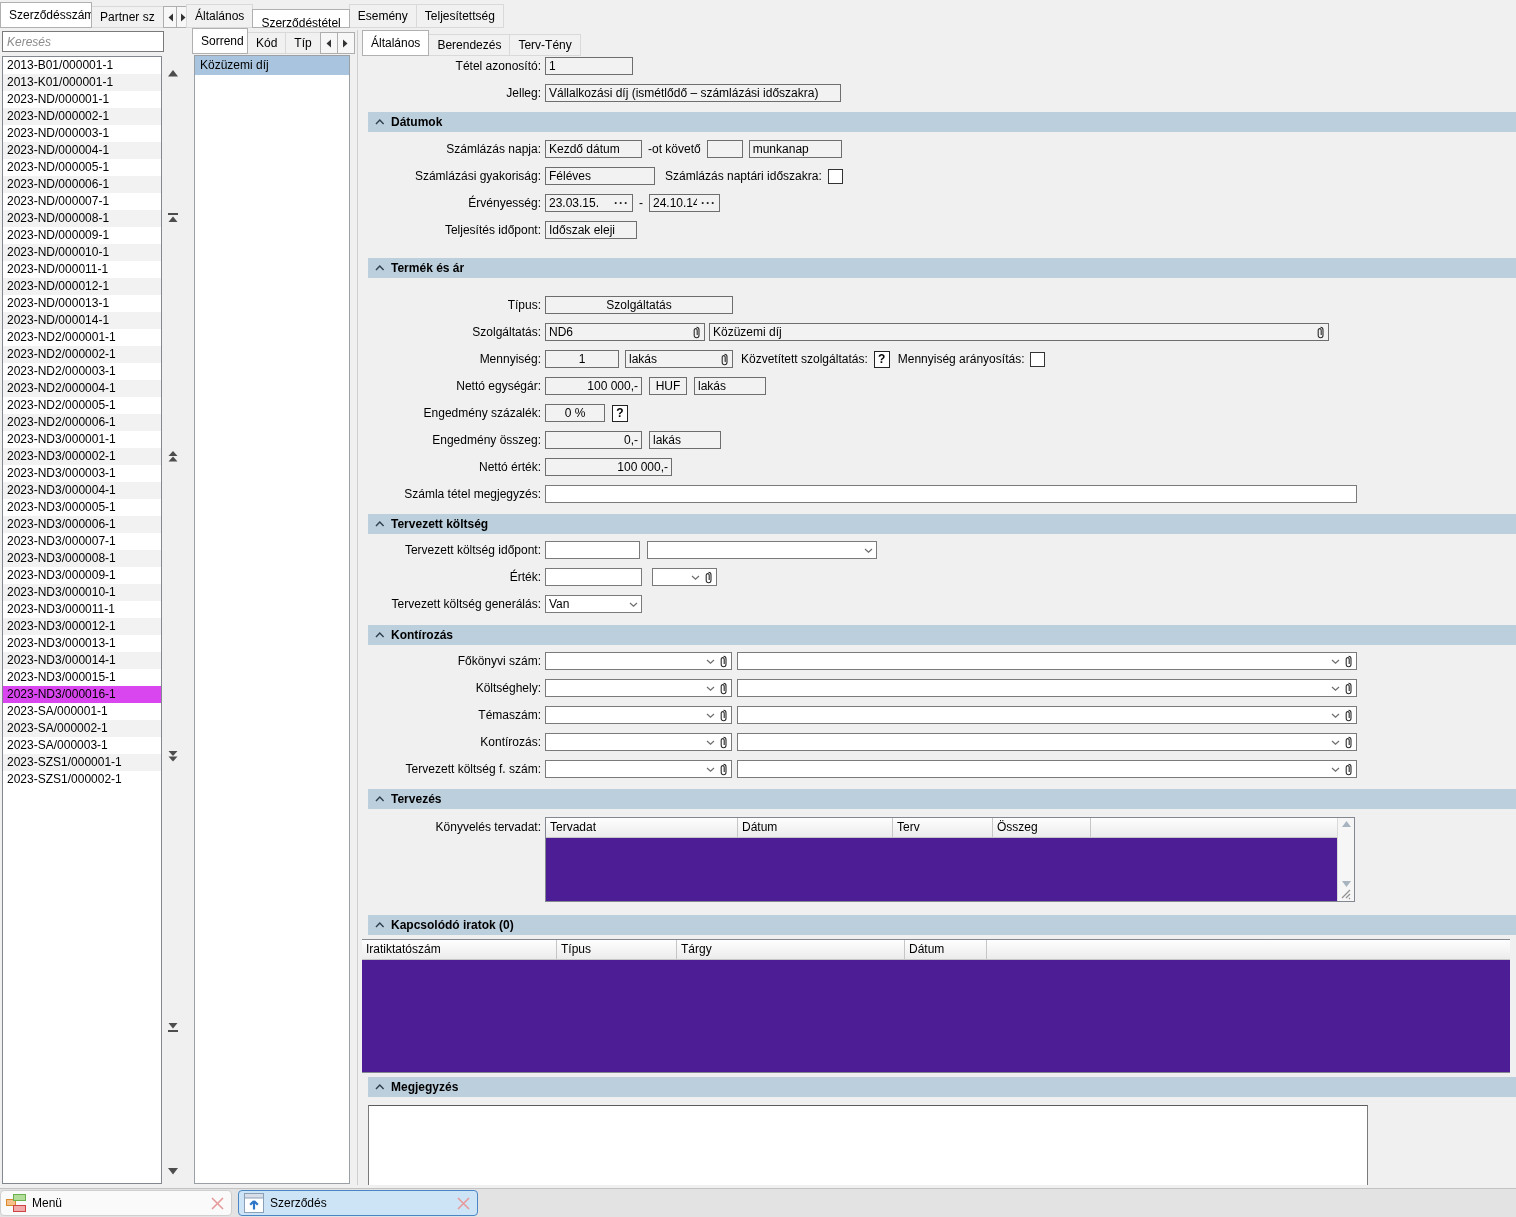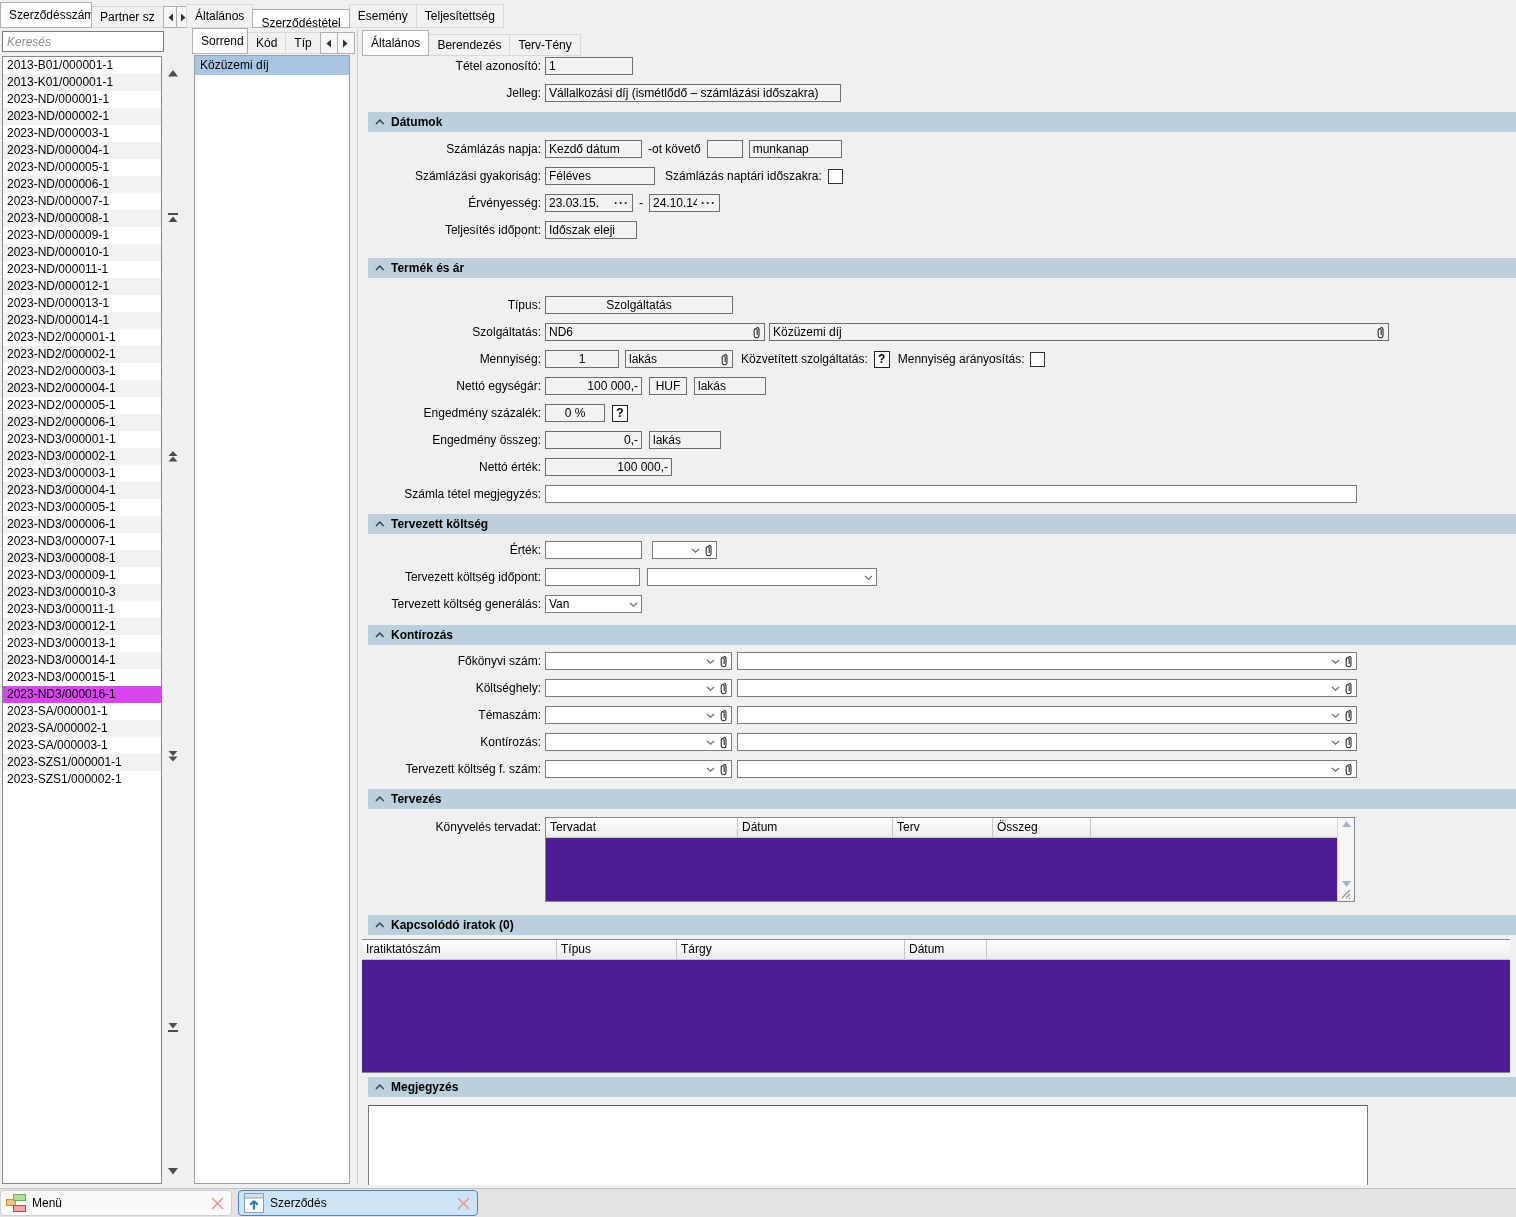--- a/index.html
+++ b/index.html
@@ -202,21 +202,21 @@
         <div class="lrow"><span>2023-ND2/000006-1</span></div>
         <div class="lrow"><span>2023-ND3/000001-1</span></div>
         <div class="lrow"><span>2023-ND3/000002-1</span></div>
         <div class="lrow"><span>2023-ND3/000003-1</span></div>
         <div class="lrow"><span>2023-ND3/000004-1</span></div>
         <div class="lrow"><span>2023-ND3/000005-1</span></div>
         <div class="lrow"><span>2023-ND3/000006-1</span></div>
         <div class="lrow"><span>2023-ND3/000007-1</span></div>
         <div class="lrow"><span>2023-ND3/000008-1</span></div>
         <div class="lrow"><span>2023-ND3/000009-1</span></div>
-        <div class="lrow"><span>2023-ND3/000010-3</span></div>
+        <div class="lrow"><span>2023-ND3/000010-1</span></div>
         <div class="lrow"><span>2023-ND3/000011-1</span></div>
         <div class="lrow"><span>2023-ND3/000012-1</span></div>
         <div class="lrow"><span>2023-ND3/000013-1</span></div>
         <div class="lrow"><span>2023-ND3/000014-1</span></div>
         <div class="lrow"><span>2023-ND3/000015-1</span></div>
         <div class="lrow selected"><span>2023-ND3/000016-1</span></div>
         <div class="lrow"><span>2023-SA/000001-1</span></div>
         <div class="lrow"><span>2023-SA/000002-1</span></div>
         <div class="lrow"><span>2023-SA/000003-1</span></div>
         <div class="lrow"><span>2023-SZS1/000001-1</span></div>
@@ -351,21 +351,21 @@
       <span>Termék és ár</span>
     </div>
 
     <div class="frow">
       <div class="flabel">Típus:</div>
       <input class="tb" style="width: 188px; text-align: center;" readonly="" value="Szolgáltatás">
     </div>
 
     <div class="frow">
       <div class="flabel">Szolgáltatás:</div>
-      <div class="fieldbox" style="width:220px">
+      <div class="fieldbox" style="width:160px">
         <span class="fval">ND6</span>
         <svg class="clip" width="9" height="13">
             <use href="#i-clip"></use>
           </svg>
       </div>
       <div class="fieldbox" style="width:620px;margin-left:4px">
         <span class="fval">Közüzemi díj</span>
         <svg class="clip" width="9" height="13">
             <use href="#i-clip"></use>
           </svg>
@@ -414,48 +414,48 @@
     <div class="frow">
       <div class="flabel">Számla tétel megjegyzés:</div>
       <input class="tb white" style="width: 812px;" value="">
     </div>
 
     <div class="sec" style="margin-top:11px;margin-bottom:7px">
       <svg width="10" height="6">
           <use href="#i-sec"></use>
         </svg>
       <span>Tervezett költség</span>
+    </div>
+
+    <div class="frow">
+      <div class="flabel">Tervezett költség időpont:</div>
+      <input class="tb white" style="width: 95px;" value="">
+      <div class="combo" style="width:230px;margin-left:7px">
+        <span class="fval"></span>
+        <svg class="chev" width="9" height="5">
+            <use href="#i-chev"></use>
+          </svg>
+      </div>
     </div>
 
     <div class="frow">
       <div class="flabel">Érték:</div>
       <input class="tb white" style="width: 97px;" value="">
       <div class="combo" style="width:65px;margin-left:10px;justify-content:flex-end">
         <span class="fval"></span>
         <svg class="chev" width="9" height="5">
             <use href="#i-chev"></use>
           </svg>
         <svg class="clip" width="9" height="13">
             <use href="#i-clip"></use>
           </svg>
       </div>
     </div>
 
     <div class="frow">
-      <div class="flabel">Tervezett költség időpont:</div>
-      <input class="tb white" style="width: 95px;" value="">
-      <div class="combo" style="width:230px;margin-left:7px">
-        <span class="fval"></span>
-        <svg class="chev" width="9" height="5">
-            <use href="#i-chev"></use>
-          </svg>
-      </div>
-    </div>
-
-    <div class="frow">
       <div class="flabel">Tervezett költség generálás:</div>
       <div class="combo" style="width:97px">
         <span class="fval">Van</span>
         <svg class="chev" width="9" height="5">
             <use href="#i-chev"></use>
           </svg>
       </div>
     </div>
 
     <div class="sec" style="margin-top:12px;margin-bottom:7px">

